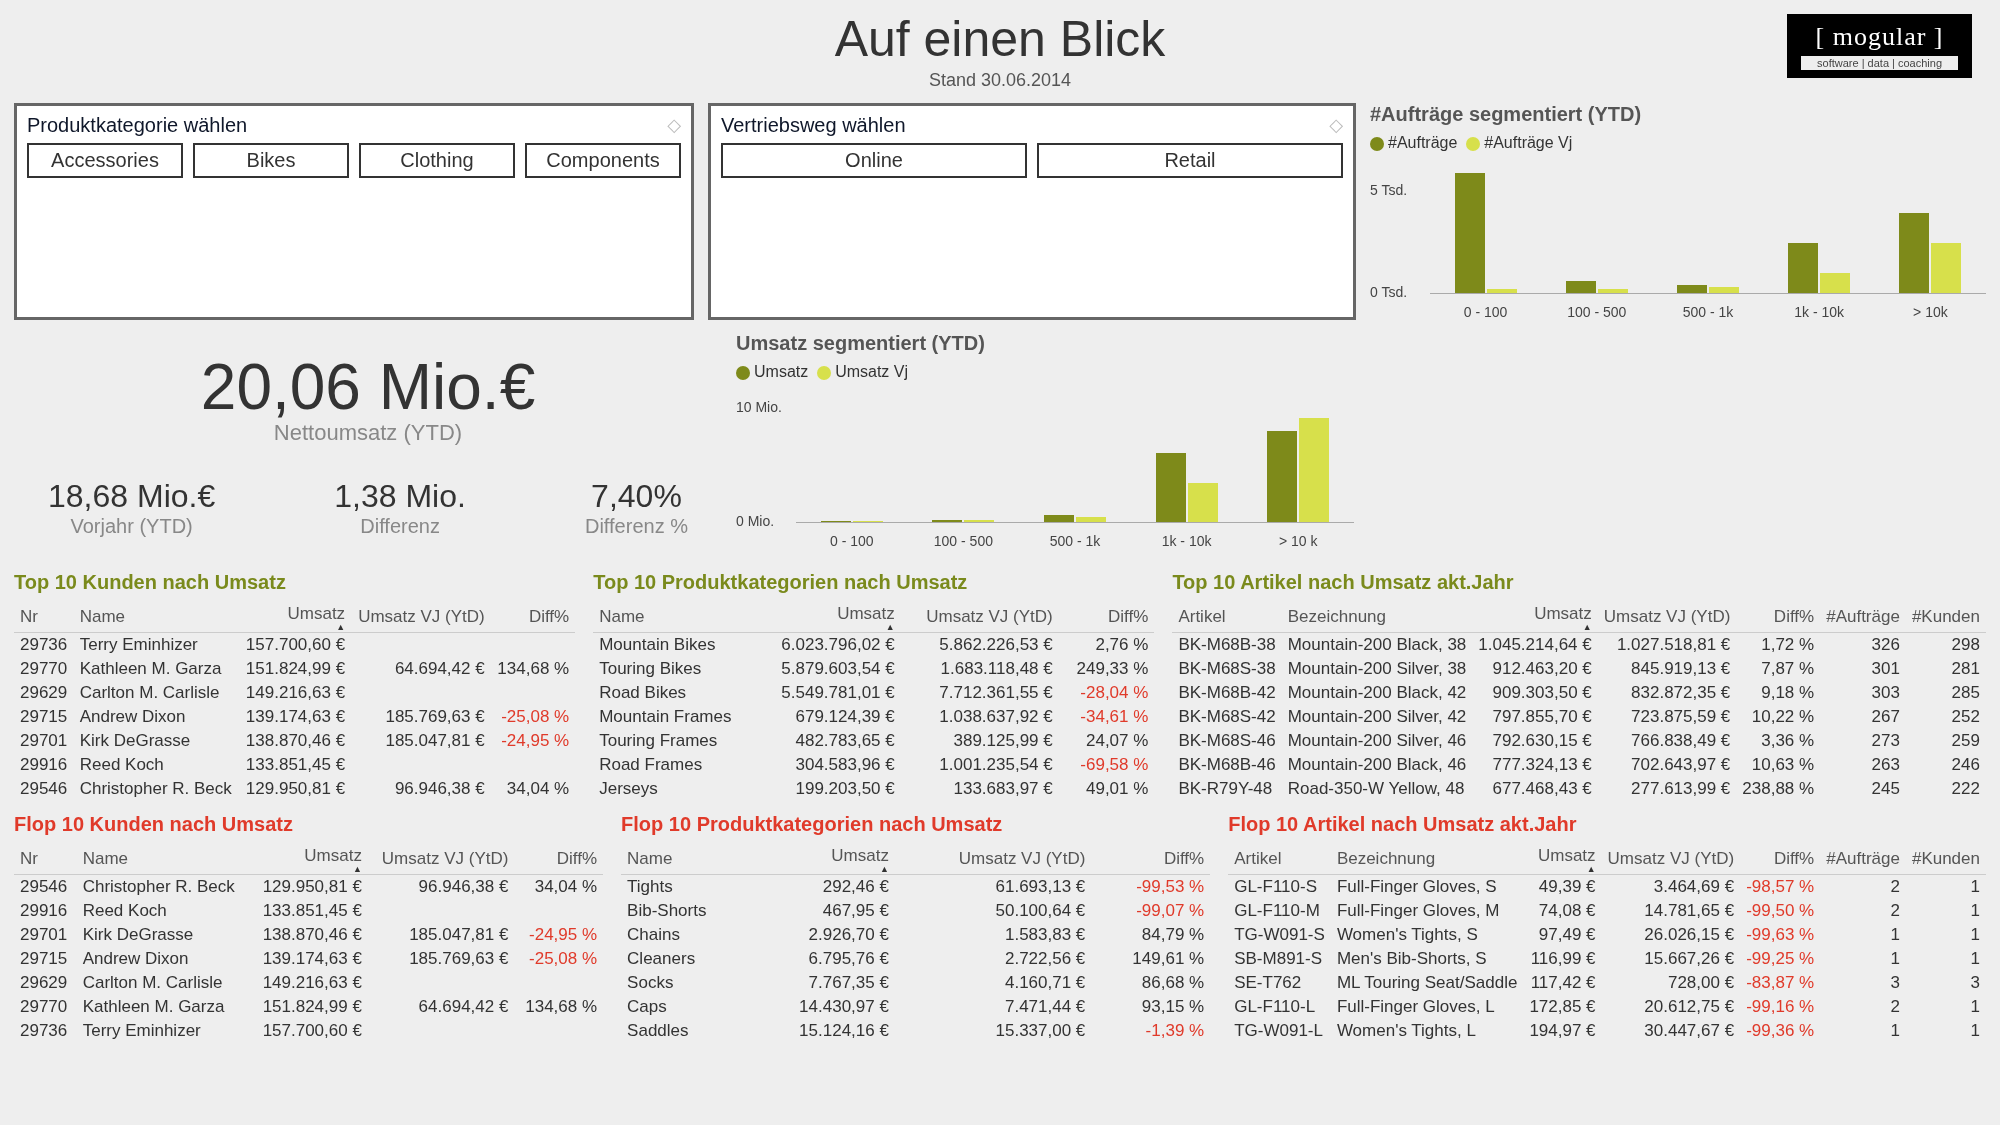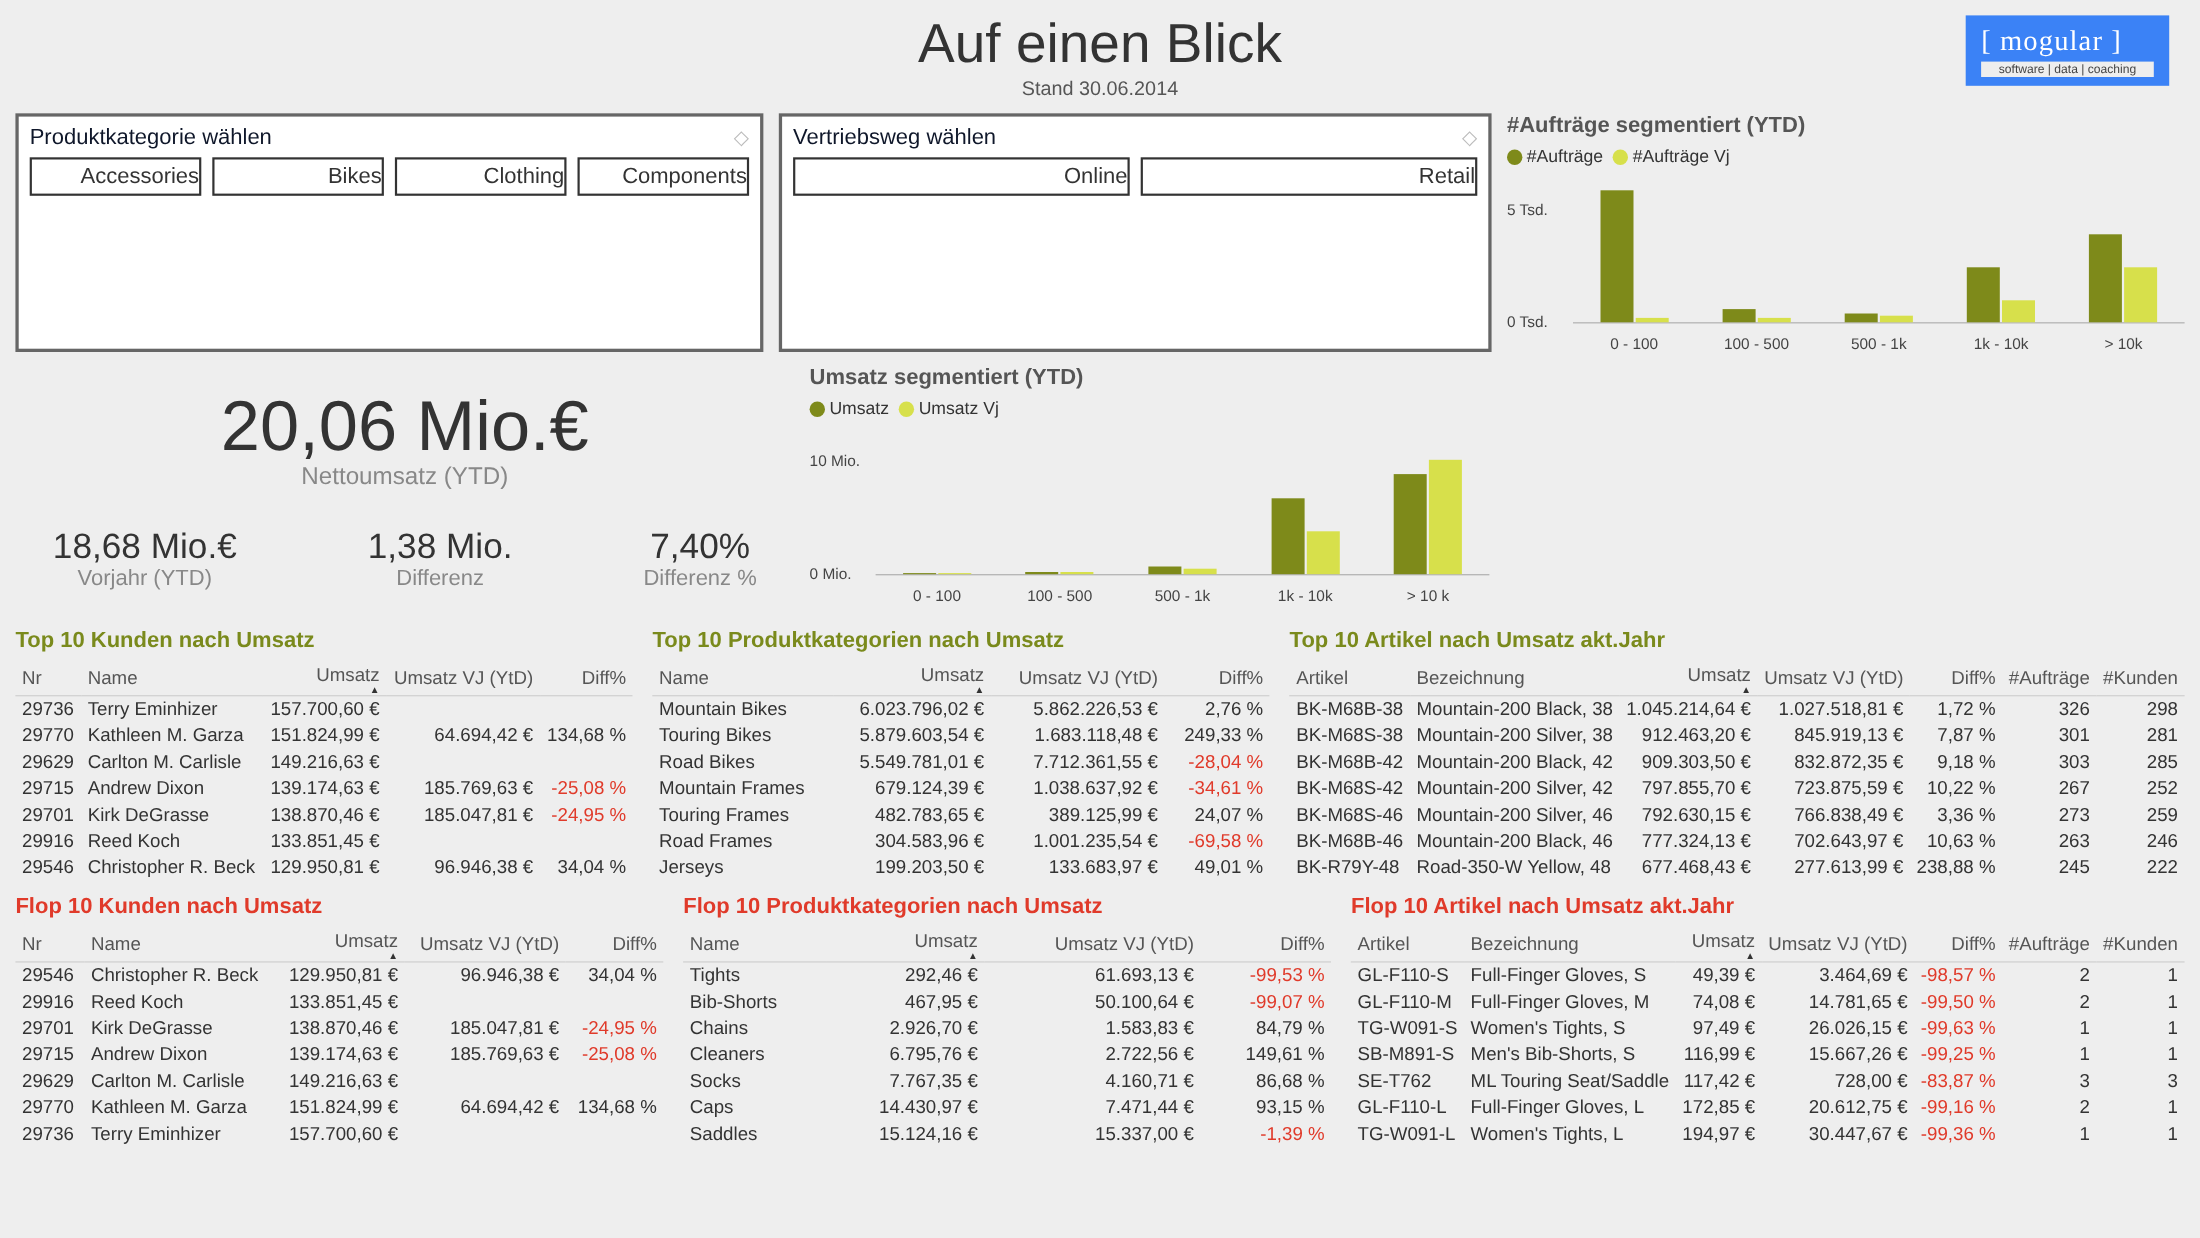--- a/index.html
+++ b/index.html
@@ -1,28 +1,28 @@
 <!DOCTYPE html>
 <html><head>
 <meta charset="utf-8">
 <style>
   html,body{margin:0;padding:0;font-family:"Segoe UI",Arial,sans-serif;color:#333;background:#eee;}
   .page{width:2000px;height:1125px;position:relative;background:#eee;}
   .title{font-size:50px;text-align:center;padding-top:10px;font-weight:300;}
   .subtitle{font-size:18px;text-align:center;color:#555;margin-top:2px;}
-  .logo{position:absolute;top:14px;right:28px;background:#3b82f6;padding:8px 14px;text-align:left;}
+  .logo{position:absolute;top:14px;right:28px;background:#000000;padding:8px 14px;text-align:center;}
   .logo .lname{font-family:Georgia,serif;color:#fff;font-size:26px;letter-spacing:1px}
   .logo .ltag{font-size:11px;color:#444;background:#eee;margin-top:4px;padding:1px 16px;}
   .row{display:flex;gap:14px;padding:0 14px;margin-top:12px;}
   .filterbox{border:3px solid #666;background:#fff;padding:8px 10px 10px;position:relative;}
   .filterbox.f1{flex:0 0 654px}.filterbox.f2{flex:0 0 622px}
   .filterlabel{color:#0f172a;font-size:20px;margin-bottom:6px;}
   .clearicon{position:absolute;top:8px;right:10px;color:#bbb;font-size:18px}
   .btnrow{display:flex;gap:10px}
-  .fbtn{border:2px solid #333;padding:4px 0;text-align:right;font-size:20px;flex:1}
+  .fbtn{border:2px solid #333;padding:4px 0;text-align:center;font-size:20px;flex:1}
   .kpi{padding:18px 14px 0;text-align:center;width:680px}
   .kpi .big{font-size:64px;font-weight:300}
   .kpi .biglabel{font-size:22px;color:#888;margin-top:-4px}
   .kpi .r3{display:flex;justify-content:space-between;margin-top:32px;padding:0 20px}
   .kpi .v{font-size:32px;font-weight:300}
   .kpi .l{font-size:20px;color:#888}
   .chart{flex:1;}
   .chart h3{font-size:20px;font-weight:600;color:#555;margin:0 0 8px}
   .legend{font-size:16px}
   .dot{display:inline-block;width:14px;height:14px;border-radius:50%;vertical-align:middle;margin-right:4px}
@@ -138,21 +138,21 @@
           </div>
       </div>
     </div>
     <div class="chart" style="flex:1">
       <h3>Umsatz segmentiert (YTD)</h3>
       <div class="legend">
         <span class="dot c1"></span><span>Umsatz</span>
         &nbsp;<span class="dot c2"></span><span>Umsatz Vj</span>
       </div>
       <div class="plot" id="plot-0">
-          <div class="ylab" style="top: 22px;">10 Mio.</div>
+          <div class="ylab" style="top: 10px;">10 Mio.</div>
           <div class="ylab" style="bottom: 20px;">0 Mio.</div>
           <div class="bars">
             <div class="bgrp">
               <div class="bar b1" style="height: 0.866667px;"></div>
               <div class="bar b2" style="height: 0.866667px;"></div>
             </div>
             <div class="bgrp">
               <div class="bar b1" style="height: 1.73333px;"></div>
               <div class="bar b2" style="height: 1.73333px;"></div>
             </div>

